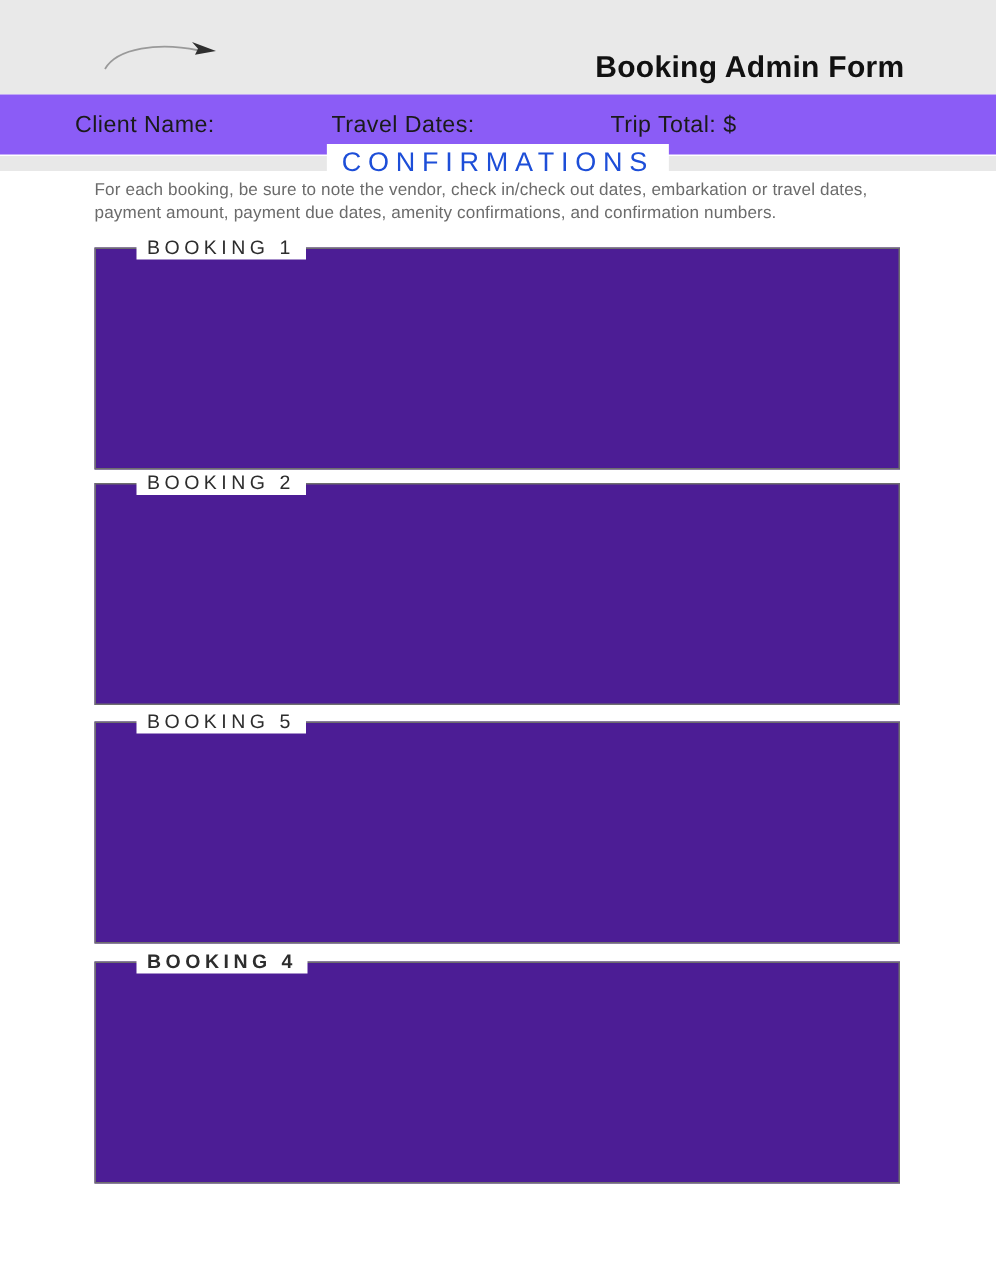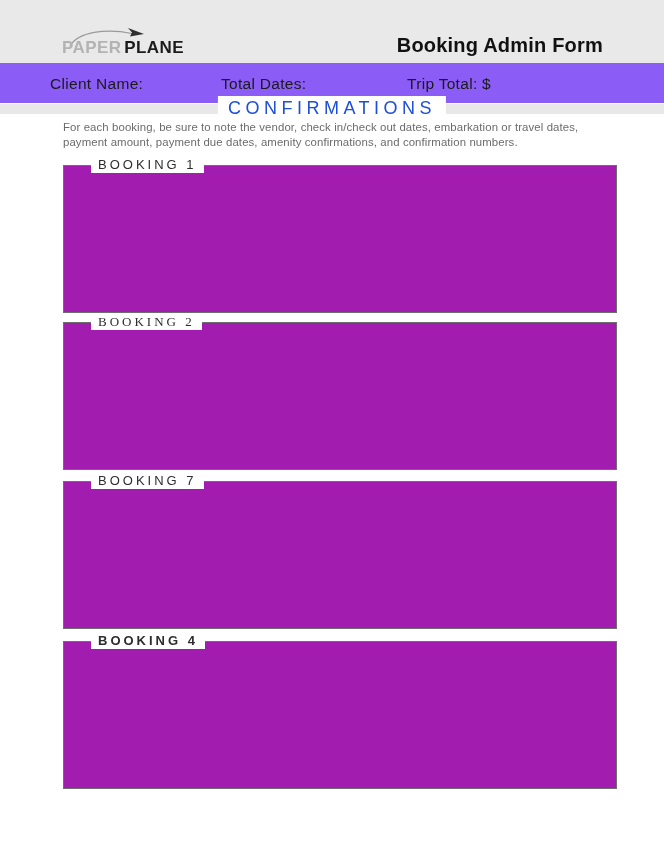--- a/index.html
+++ b/index.html
@@ -110,25 +110,24 @@
     letter-spacing: 0.1px;
   }
 
   
   .booking-box {
     position: absolute;
     left: 63px;
     width: 535px;
     height: 146px;
     border: 1px solid #6e6e6e;
-    background: #a21caf;
-    padding-left: 17px;
+    background: #4c1d95;
   }
   .booking-box.b1 { top: 165px; }
-  .booking-box.b2 { top: 322px; font-family: Liberation Serif, serif; }
+  .booking-box.b2 { top: 322px; }
   .booking-box.b3 { top: 481px; }
   .booking-box.b4 { top: 641px; font-weight: bold; }
   .booking-label {
     position: absolute;
     left: 27px; top: -9px;
     background: #ffffff;
     padding: 0 7px;
     height: 16px;
     line-height: 16px;
     font-size: 13px;
@@ -157,50 +156,47 @@
 <body>
 
 <div class="page">
 
   <header class="top-band">
     <div class="logo">
       <svg class="logo-swoosh" viewBox="0 0 96 22" xmlns="http://www.w3.org/2000/svg">
         <path d="M6,20 C14,6 42,2 68,7.5" stroke="#9a9a9a" stroke-width="1.2" fill="none"></path>
         <path d="M64,2 L80,8 L66,10.5 L68,6.5 Z" fill="#2f2f2f"></path>
       </svg>
-      <div class="logo-text">
-        <span class="logo-word-gray">PAPER</span><span class="logo-word-dark">PLANE</span>
-      </div>
     </div>
     <h1 class="form-title">Booking Admin Form</h1>
   </header>
 
   <section class="client-row">
     <span class="field-label field-client">Client Name:</span>
-    <span class="field-label field-travel">Total Dates:</span>
+    <span class="field-label field-travel">Travel Dates:</span>
     <span class="field-label field-total">Trip Total: $</span>
   </section>
 
   <section class="conf-band">
     <div class="conf-strip"></div>
     <span class="conf-label">CONFIRMATIONS</span>
   </section>
 
   <p class="instructions">For each booking, be sure to note the vendor, check in/check out dates, embarkation or travel dates, payment amount, payment due dates, amenity confirmations, and confirmation numbers.</p>
 
   <div class="booking-box b1">
     <span class="booking-label">BOOKING 1</span>
     <div class="booking-area"></div>
   </div>
   <div class="booking-box b2">
     <span class="booking-label">BOOKING 2</span>
     <div class="booking-area"></div>
   </div>
   <div class="booking-box b3">
-    <span class="booking-label">BOOKING 7</span>
+    <span class="booking-label">BOOKING 5</span>
     <div class="booking-area"></div>
   </div>
   <div class="booking-box b4">
     <span class="booking-label">BOOKING 4</span>
     <div class="booking-area"></div>
   </div>
 
 
 </div>
 

